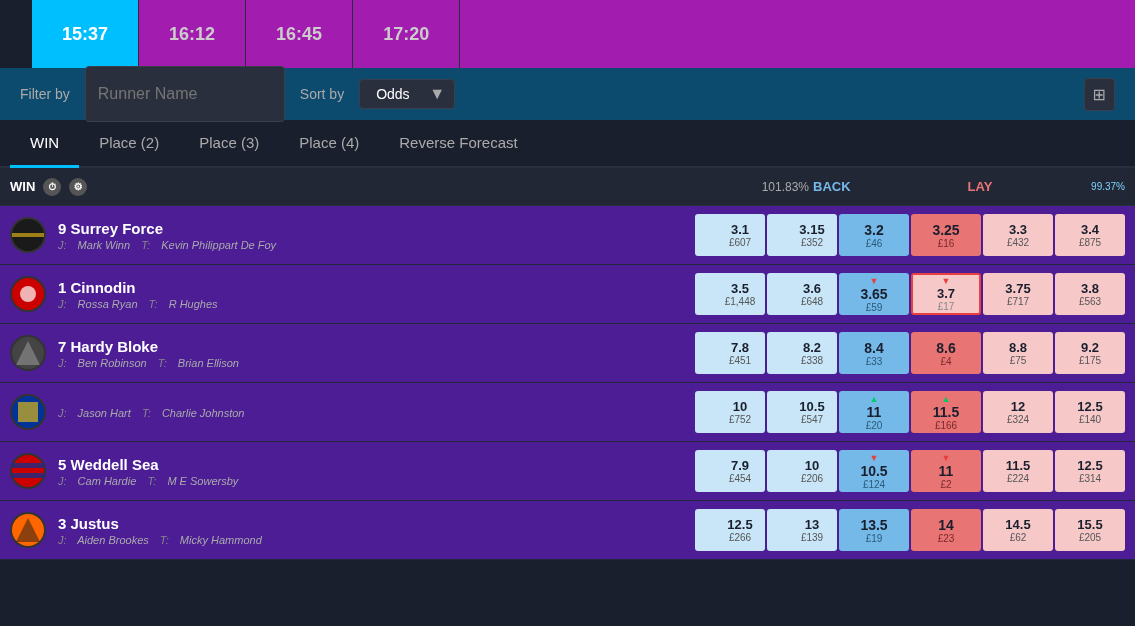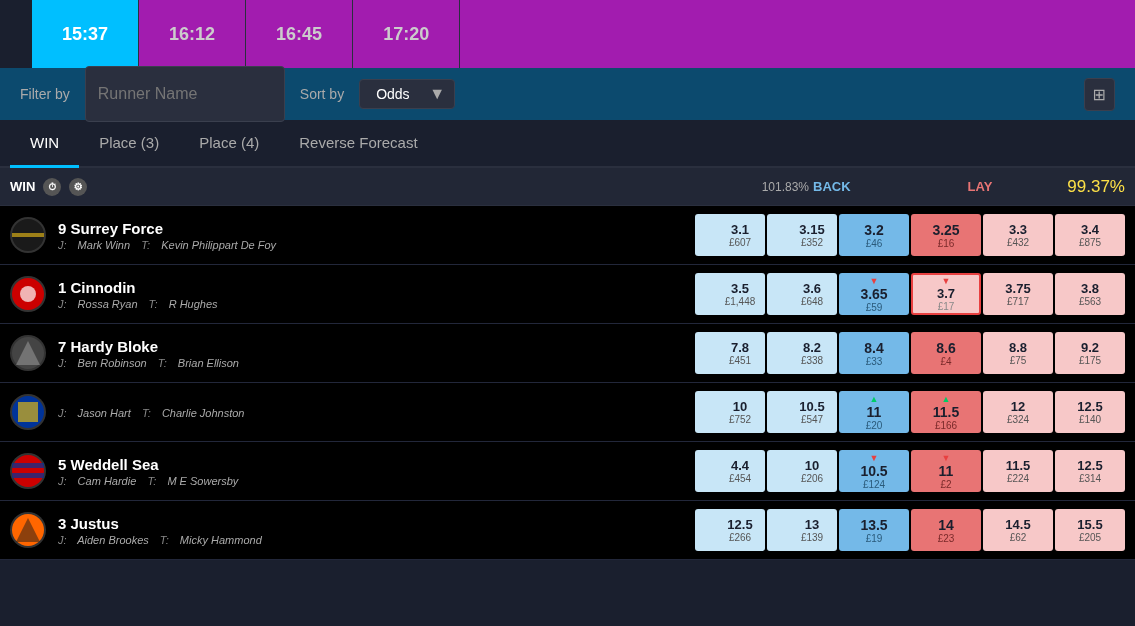--- a/index.html
+++ b/index.html
@@ -24,24 +24,24 @@
     .market-tab { padding: 14px 20px; font-size: 15px; color: #aaa; cursor: pointer; border-bottom: 3px solid transparent; margin-bottom: -2px; }
     .market-tab.active { color: #fff; border-bottom: 3px solid #00bfff; }
 
     
     .table-header { display: flex; align-items: center; background: #222736; padding: 6px 10px; border-bottom: 1px solid #2a2f3e; height: 38px; }
     .th-win { font-size: 13px; font-weight: bold; color: #fff; display: flex; align-items: center; gap: 8px; }
     .th-icon { width: 18px; height: 18px; border-radius: 50%; background: #555; display: inline-flex; align-items: center; justify-content: center; font-size: 10px; cursor: pointer; }
     .th-percent { margin-left: auto; color: #aaa; font-size: 12px; margin-right: 4px; }
     .th-back { color: #74b9e8; font-size: 13px; font-weight: bold; width: 110px; }
     .th-lay { color: #e87474; font-size: 13px; font-weight: bold; width: 110px; text-align: center; }
-    .th-percent2 { color: #fde047; font-size: 17px; width: 90px; text-align: right; }
-
-    
-    .runners { background: #000000; }
+    .th-percent2 { color: #7dd3fc; font-size: 10px; width: 90px; text-align: right; }
+
+    
+    .runners { background: #4c1d95; }
     .runner-row { display: flex; align-items: center; padding: 8px 10px; border-bottom: 1px solid #22273a; min-height: 58px; }
 
     .runner-icon { width: 36px; height: 36px; border-radius: 50%; background: #333; display: flex; align-items: center; justify-content: center; margin-right: 12px; flex-shrink: 0; font-size: 10px; overflow: hidden; }
 
     .runner-info { flex: 1; min-width: 0; }
     .runner-name { font-size: 15px; font-weight: bold; color: #fff; }
     .runner-details { font-size: 11px; color: #aaa; margin-top: 2px; font-style: italic; }
     .runner-details span { margin-right: 8px; }
     .runner-details .label { color: #888; }
 
@@ -83,20 +83,21 @@
       <option>Name</option>
       <option>Number</option>
     </select>
     <span class="chevron">▼</span>
   </div>
   <div class="grid-icon">⊞</div>
 </div>
 
 <div class="market-tabs">
   <div class="market-tab active">WIN</div>
+  <div class="market-tab">Place (2)</div>
   <div class="market-tab">Place (3)</div>
   <div class="market-tab">Place (4)</div>
   <div class="market-tab">Reverse Forecast</div>
 </div>
 
 <div class="table-header">
   <div class="th-win">
     <span>WIN</span>
     <span class="th-icon">⏱</span>
     <span class="th-icon">⚙</span>
@@ -290,21 +291,21 @@
     </div>
     <div class="runner-info">
       <div class="runner-name">5 Weddell Sea</div>
       <div class="runner-details">
         <span><span class="label">J:</span> Cam Hardie</span>
         <span><span class="label">T:</span> M E Sowersby</span>
       </div>
     </div>
     <div class="odds-group">
       <div class="odds-cell back">
-        <span class="price">4.4</span>
+        <span class="price">7.9</span>
         <span class="vol">£454</span>
       </div>
       <div class="odds-cell back">
         <span class="price">10</span>
         <span class="vol">£206</span>
       </div>
       <div class="odds-cell back-main">
         <span class="arrow-down">▼</span>
         <span class="price">10.5</span>
         <span class="vol">£124</span>

